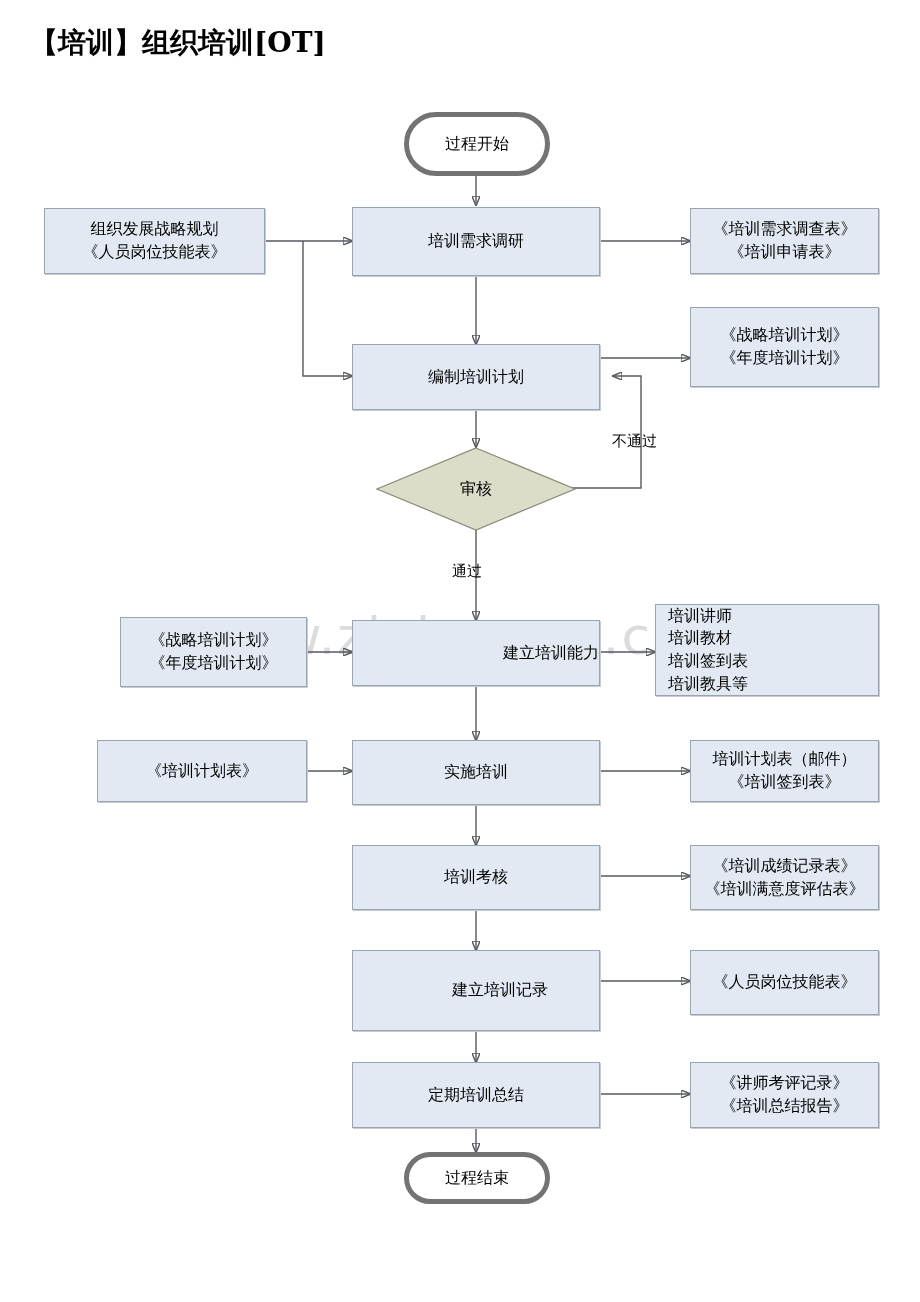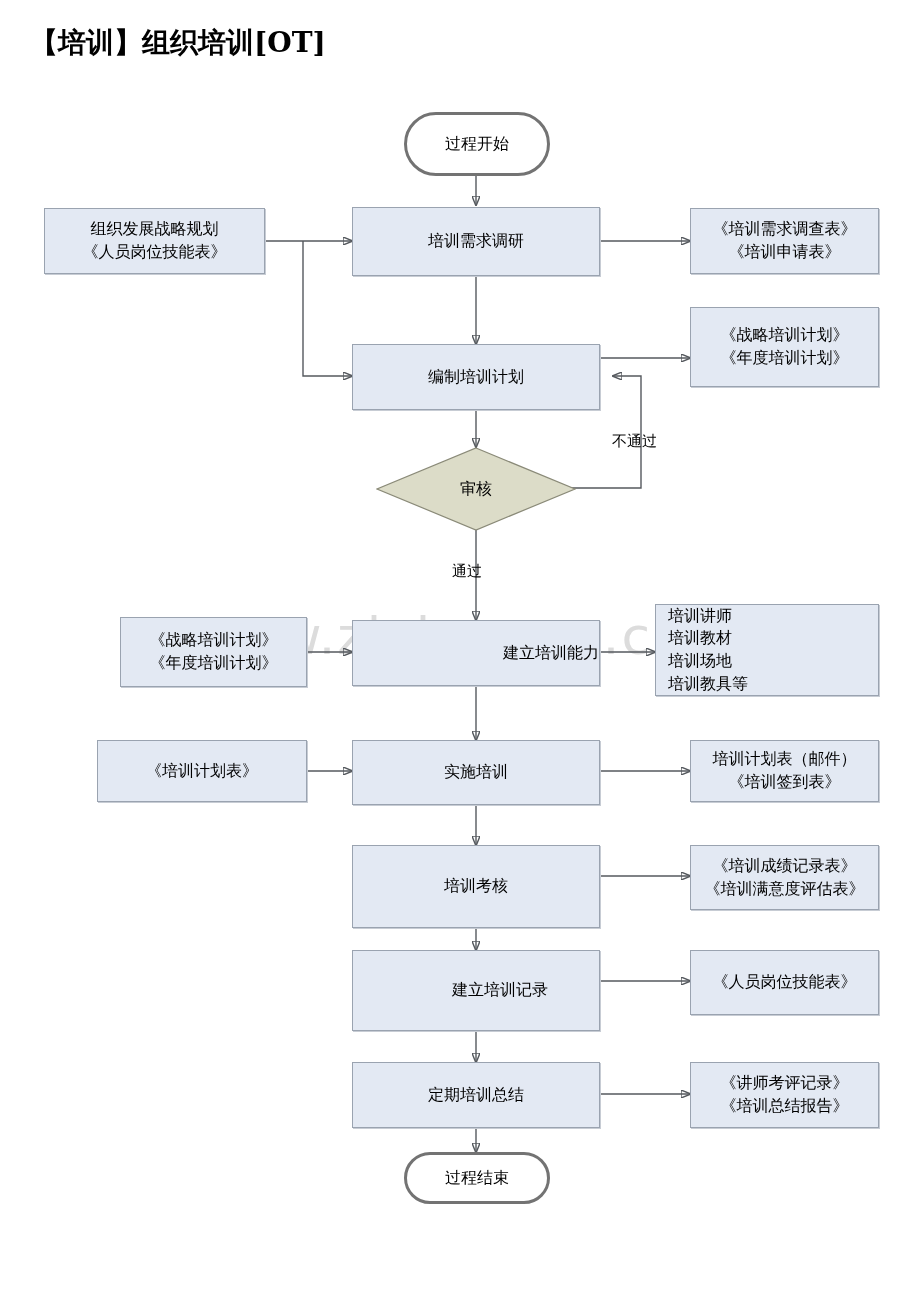--- a/index.html
+++ b/index.html
@@ -72,21 +72,21 @@
     justify-content: flex-start;
     text-align: left;
     padding-left: 12px;
   }
 
   
   .terminator {
     position: absolute;
     box-sizing: border-box;
     background: #ffffff;
-    border: 3px solid #737373;
+    border: 5px solid #737373;
     border-radius: 999px;
     display: flex;
     align-items: center;
     justify-content: center;
     font-family: "DejaVu Serif", "Liberation Serif", serif;
     font-size: 16px;
     color: #000000;
     z-index: 3;
   }
 
@@ -245,41 +245,41 @@
   </div>
 
   <div class="node" style="left:352px; top:620px; width:248px; height:66px;justify-content:flex-end;">
     <span>建立培训能力</span>
   </div>
 
   <div class="node left-text" style="left:655px; top:604px; width:224px; height:92px;">
     <div class="lines">
       <div>培训讲师</div>
       <div>培训教材</div>
-      <div>培训场地</div>
+      <div>培训签到表</div>
       <div>培训教具等</div>
     </div>
   </div>
 
   <div class="node" style="left:97px; top:740px; width:210px; height:62px;">
     <span>《培训计划表》</span>
   </div>
 
   <div class="node" style="left:352px; top:740px; width:248px; height:65px;">
     <span>实施培训</span>
   </div>
 
   <div class="node" style="left:690px; top:740px; width:189px; height:62px;">
     <div class="lines">
       <div>培训计划表（邮件）</div>
       <div>《培训签到表》</div>
     </div>
   </div>
 
-  <div class="node" style="left:352px; top:845px; width:248px; height:83px;align-items:center;">
+  <div class="node" style="left:352px; top:845px; width:248px; height:65px;align-items:center;">
     <span>培训考核</span>
   </div>
 
   <div class="node" style="left:690px; top:845px; width:189px; height:65px;">
     <div class="lines">
       <div>《培训成绩记录表》</div>
       <div>《培训满意度评估表》</div>
     </div>
   </div>
 

